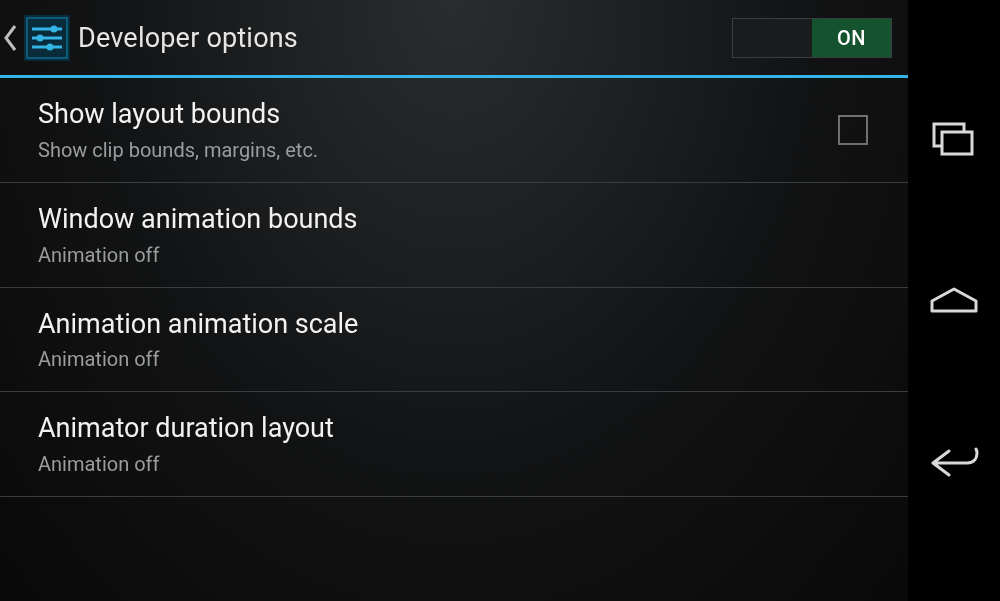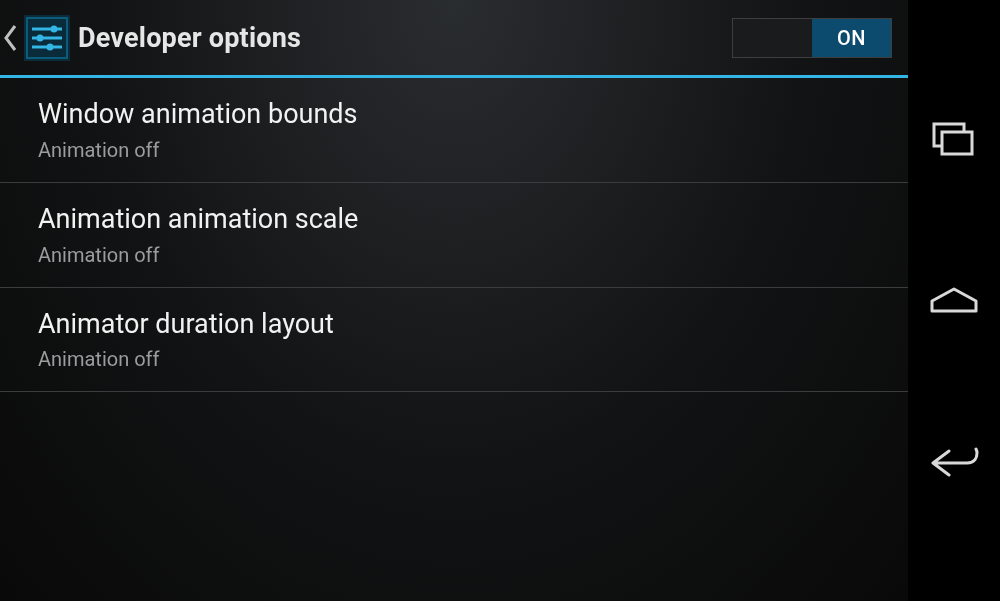--- a/index.html
+++ b/index.html
@@ -53,39 +53,39 @@
       width: 50px;
       height: 50px;
       margin: 0 6px 0 2px;
       display: flex;
       align-items: center;
       justify-content: center;
     }
     .ab-title {
       color: #e6e6e6;
       font-size: 27px;
-      font-weight: 700;
+      font-weight: 400;
       letter-spacing: 0.2px;
     }
     .ab-spacer { flex: 1; }
     .master-switch {
       width: 160px;
       height: 40px;
       display: flex;
       align-items: stretch;
       background: #1a1b1c;
       border: 1px solid #3c3e40;
     }
     .ms-off {
       width: 50%;
       background: #1a1b1c;
     }
     .ms-on {
       width: 50%;
-      background: #0c4a6e;
+      background: #14532d;
       display: flex;
       align-items: center;
       justify-content: center;
       color: #ffffff;
       font-size: 20px;
       font-weight: 500;
       letter-spacing: 0.5px;
     }
     .list {
       flex: 1;
@@ -172,20 +172,27 @@
       </div>
       <div class="ab-spacer"></div>
       <div class="master-switch">
         <div class="ms-off"></div>
         <div class="ms-on">ON</div>
       </div>
     </div>
 
     <div class="list">
 
+      <div class="list-item">
+        <div class="li-texts">
+          <div class="li-title">Show layout bounds</div>
+          <div class="li-sub">Show clip bounds, margins, etc.</div>
+        </div>
+        <div class="li-check"></div>
+      </div>
 
       <div class="list-item">
         <div class="li-texts">
           <div class="li-title">Window animation bounds</div>
           <div class="li-sub">Animation off</div>
         </div>
       </div>
 
       <div class="list-item">
         <div class="li-texts">

